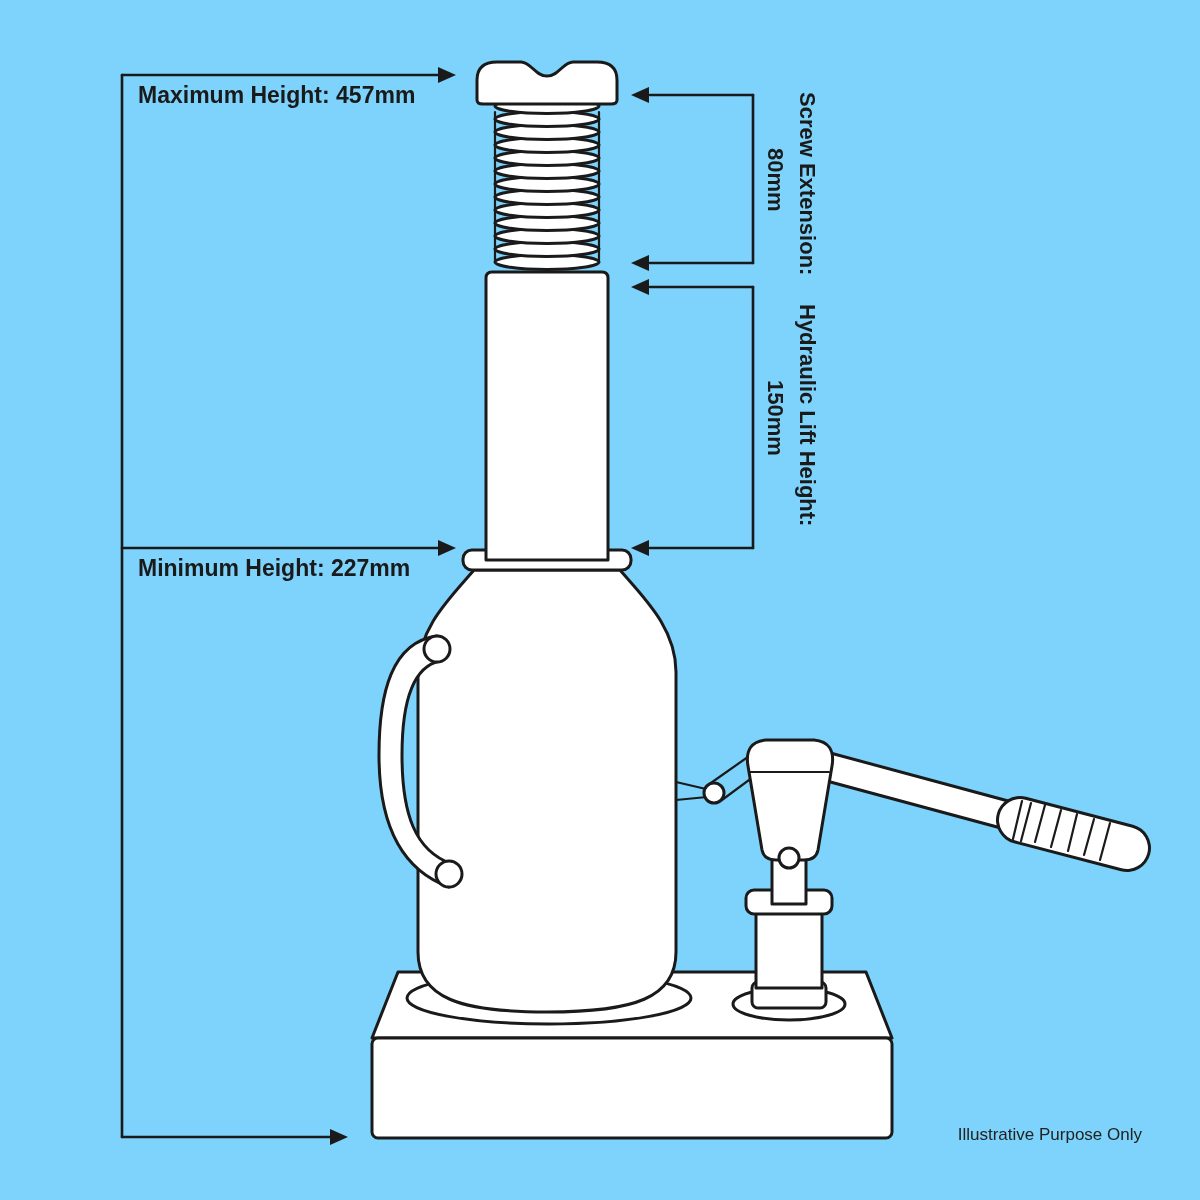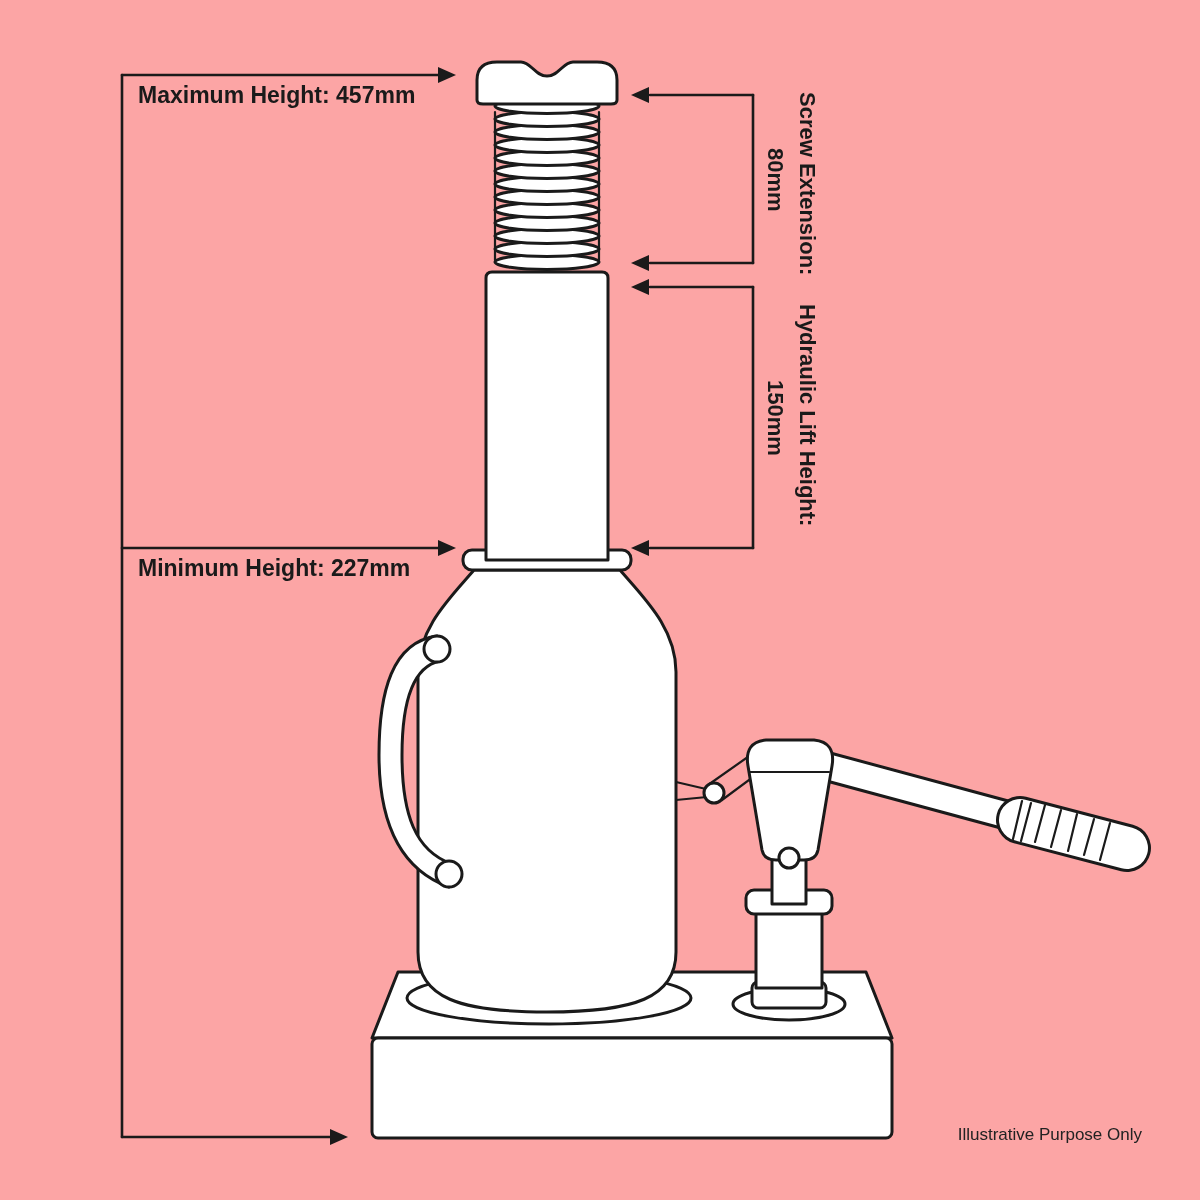--- a/index.html
+++ b/index.html
@@ -1,17 +1,17 @@
 <!DOCTYPE html>
 <html><head>
 <meta charset="utf-8">
 <style>
   html,body{margin:0;padding:0;background:#ffffff;}
   body{width:1200px;height:1200px;overflow:hidden;}
-  .canvas{width:1200px;height:1200px;position:relative;background:#fca5a5;}
+  .canvas{width:1200px;height:1200px;position:relative;background:#7dd3fc;}
   svg{display:block;}
   .lbl  {font-family:"Liberation Sans",sans-serif;font-size:23px;font-weight:600;fill:#1a1a1a;}
   .vlbl {font-family:"Liberation Sans",sans-serif;font-size:22px;font-weight:600;fill:#1a1a1a;}
   .foot {font-family:"Liberation Sans",sans-serif;font-size:17px;font-weight:400;fill:#222222;}
   .ln    {stroke:#1a1a1a;stroke-width:2.6;fill:none;stroke-linecap:round;}
   .shape {stroke:#1a1a1a;stroke-width:3;fill:#ffffff;stroke-linejoin:round;stroke-linecap:round;}
   .thin  {stroke:#1a1a1a;stroke-width:2.2;fill:none;stroke-linecap:round;}
   .arrow {fill:#1a1a1a;stroke:none;}
   .blk   {stroke:#1a1a1a;fill:none;stroke-linecap:round;}
   .wht   {stroke:#ffffff;fill:none;stroke-linecap:round;}

